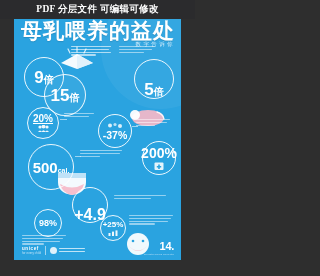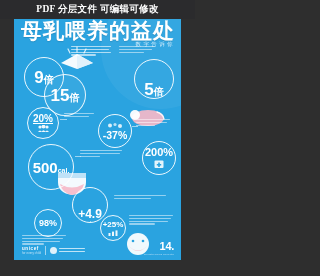--- a/index.html
+++ b/index.html
@@ -49,25 +49,25 @@
   #c-15 .val { font-size:17px; }
   #c-5     { left:120px; top:40px; width:40px; height:40px;justify-content:flex-end; }
   #c-5 .val { font-size:17px; }
   #c-20    { left:13px; top:88px;  width:32px; height:32px; }
   #c-20 .val { font-size:10px;text-decoration:underline; }
   #c-37    { left:84px; top:95px;  width:34px; height:34px; }
   #c-37 .val { font-size:10.5px; }
   #c-500   { left:14px; top:125px; width:46px; height:46px; }
   #c-500 .val { font-size:15px; }
   #c-200   { left:128px; top:122px; width:34px; height:34px; }
-  #c-200 .val { font-size:11px; }
+  #c-200 .val { font-size:14px; }
   #c-98    { left:20px; top:190px; width:28px; height:28px; }
   #c-98 .val { font-size:9px; }
   #c-49    { left:58px; top:168px; width:36px; height:36px; }
-  #c-49 .val { font-size:12px;margin-top:20px; }
+  #c-49 .val { font-size:16px;margin-top:20px; }
   #c-25    { left:86px; top:196px; width:26px; height:26px; }
   #c-25 .val { font-size:8px; }
 
   
   .mini { margin-top:1px; opacity:.92; }
 
   
   .illus { position:absolute; }
   #ill-book { left:44px; top:26px; width:38px; height:26px; }
   #ill-pink { left:110px; top:84px; width:44px; height:26px; }

